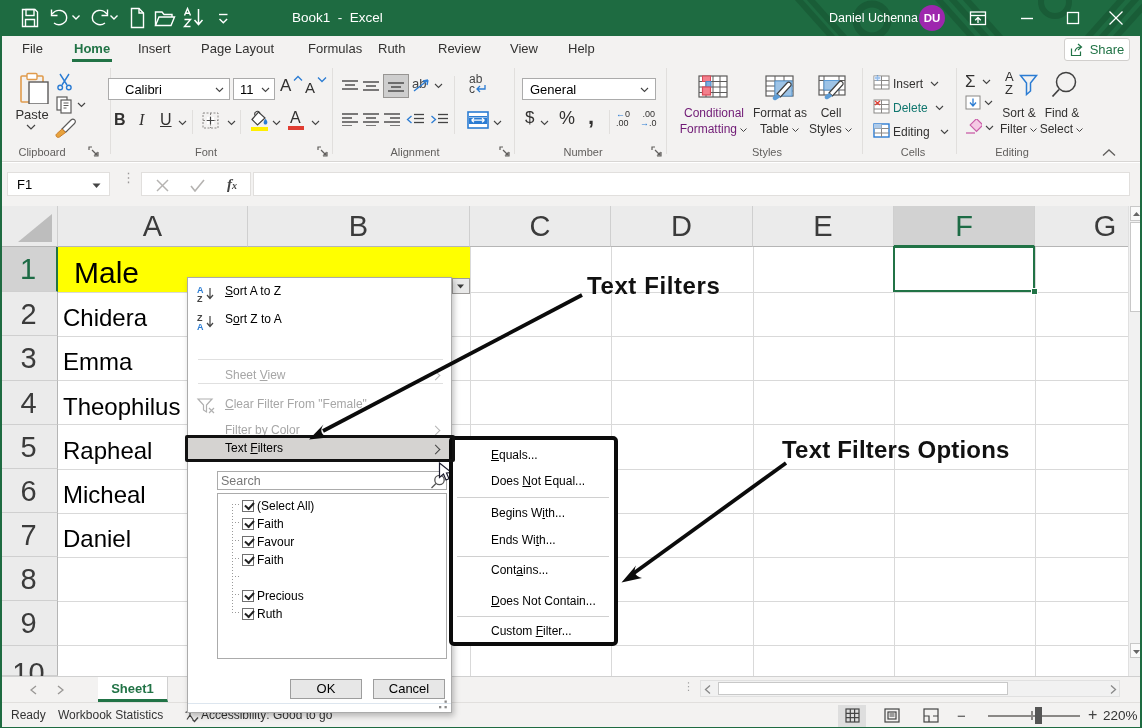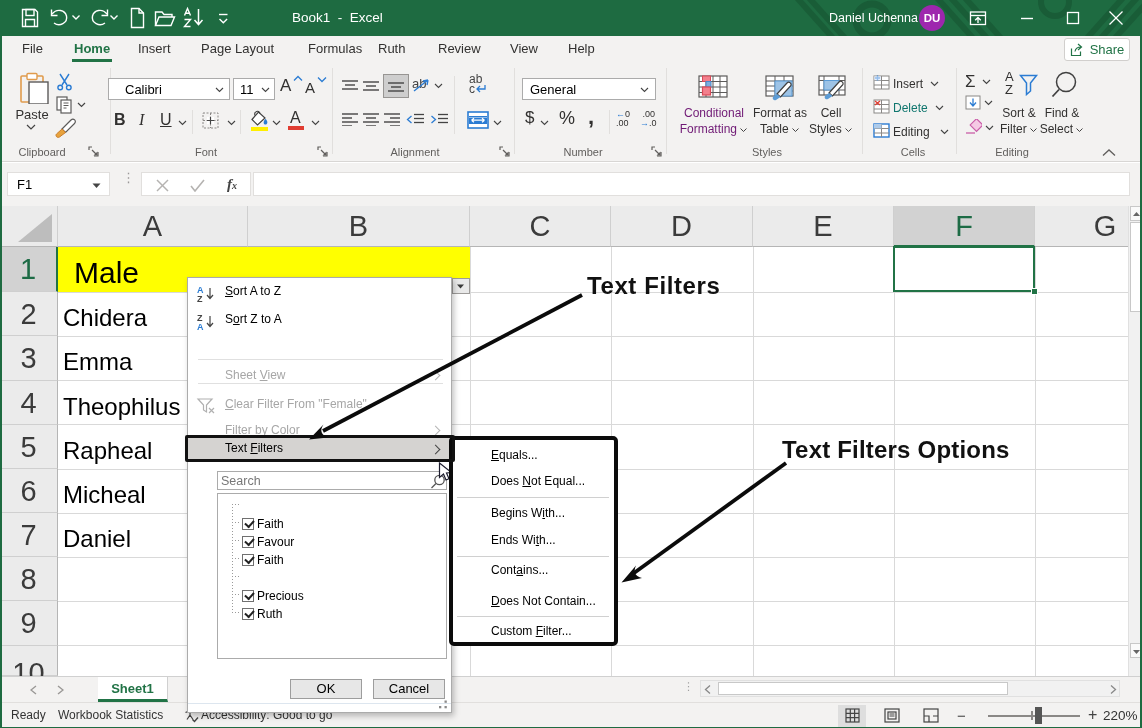--- a/index.html
+++ b/index.html
@@ -687,20 +687,24 @@
       <g stroke="#9a9a9a" stroke-width="1" stroke-dasharray="1 2">
         <line x1="14" y1="10.5" x2="23" y2="10.5"></line>
           <line x1="14" y1="28.5" x2="23" y2="28.5"></line>
         <line x1="14" y1="46.5" x2="23" y2="46.5"></line>
           <line x1="14" y1="64.5" x2="23" y2="64.5"></line>
         <line x1="14" y1="82.5" x2="23" y2="82.5"></line>
           <line x1="14" y1="100.5" x2="23" y2="100.5"></line>
         <line x1="14" y1="118.5" x2="23" y2="118.5"></line>
       </g>
     </svg>
+    <div class="chk" style="top:4px">
+        <span class="cbx"></span>
+        <span class="clb">(Select All)</span>
+      </div>
     <div class="chk" style="top:40px">
         <span class="cbx"></span>
         <span class="clb">Favour</span>
       </div>
     <div class="chk" style="top:22px">
         <span class="cbx"></span>
         <span class="clb">Faith</span>
       </div>
     <div class="chk" style="top:58px">
         <span class="cbx"></span>

